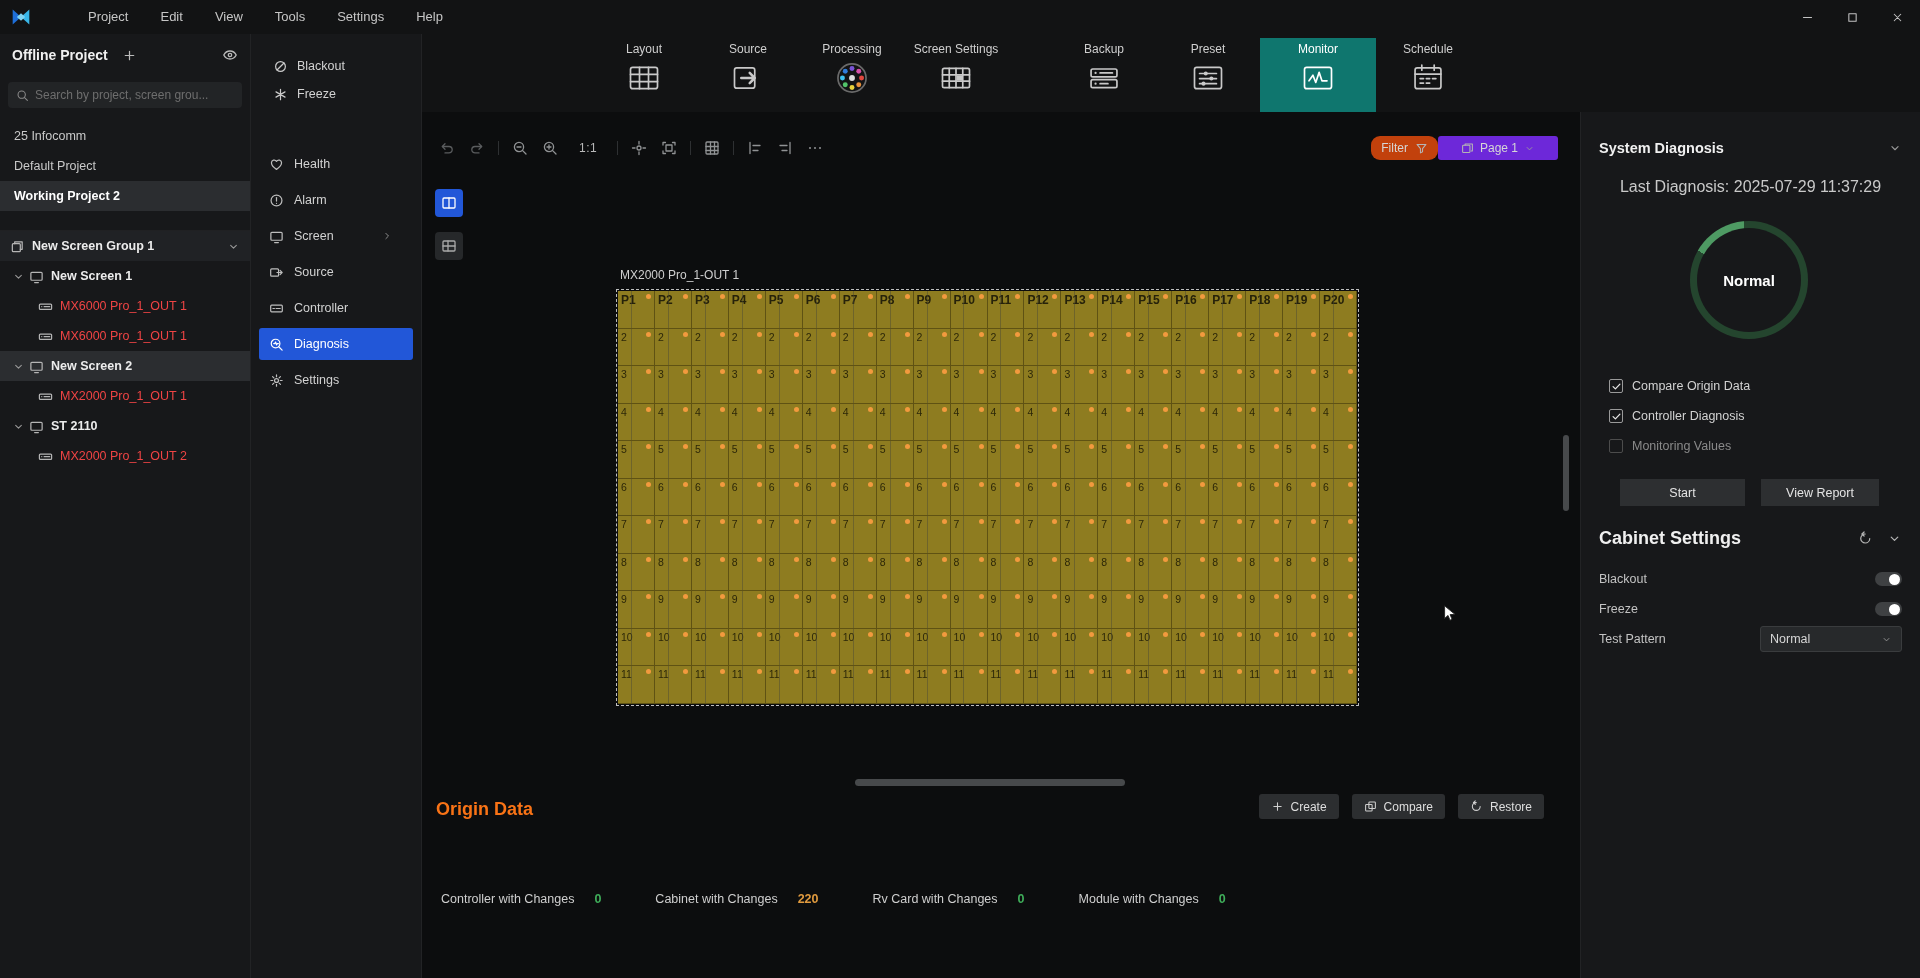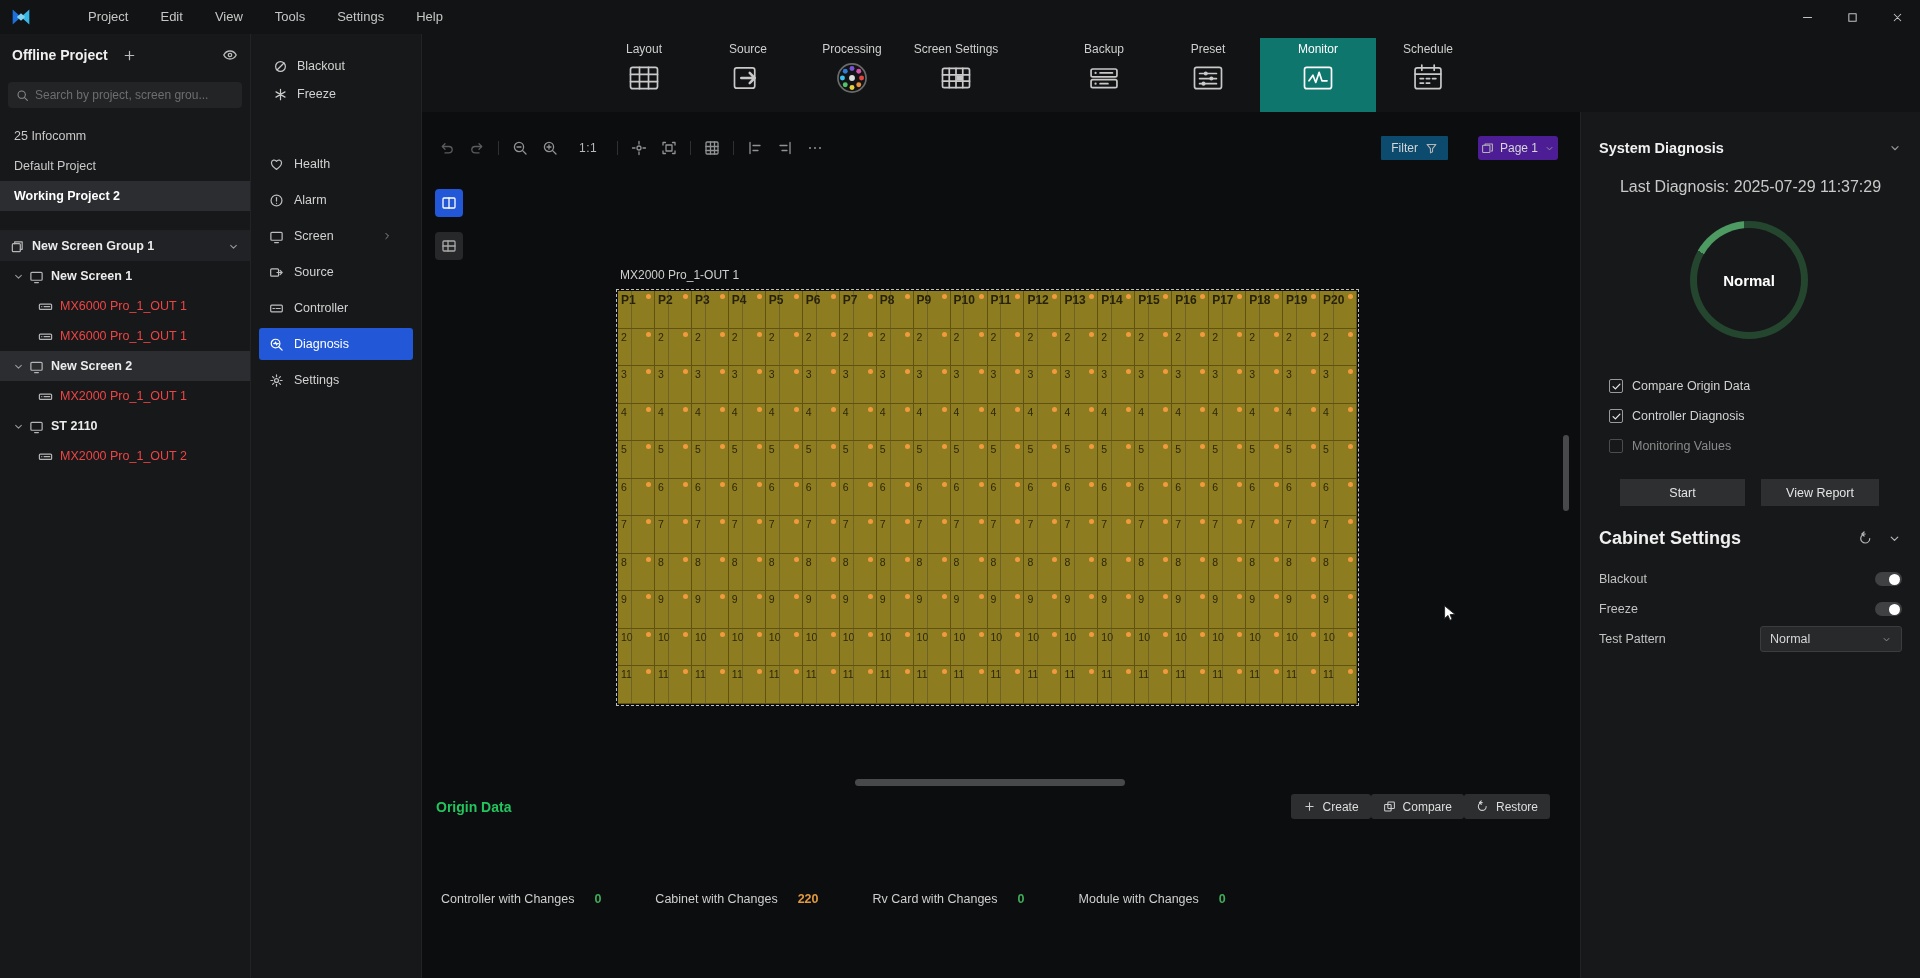--- a/index.html
+++ b/index.html
@@ -64,43 +64,43 @@
 .frow .fchev{margin-left:auto;width:12px;height:12px;color:#8f8f8f}
 
 
 .workspace{position:absolute;left:422px;top:112px;width:1158px;bottom:0;background:#0c0d0e}
 .ctoolbar{position:absolute;left:0;top:14px;width:100%;height:44px;display:flex;align-items:center;padding-left:10px}
 .tb-icon{width:16px;height:16px;margin:0 7px;color:#909294}
 .tb-icon.dim{color:#5a5c5e}
 .tb-sep{width:1px;height:14px;background:#2e3032;margin:0 6px}
 .tb-zoom{font-size:12px;color:#b9b9b9;margin:0 14px;letter-spacing:.5px}
 .tb-right{margin-left:auto;display:flex;align-items:center;margin-right:22px}
-.tb-filter{height:24px;background:#0c4a6e;border-radius:1px;display:flex;align-items:center;padding:0 10px;font-size:12px;color:#d6d6d6}
+.tb-filter{height:24px;background:#c2410c;border-radius:9px;display:flex;align-items:center;padding:0 10px;font-size:12px;color:#d6d6d6}
 .tb-filter .icon{width:13px;height:13px;margin-left:7px;color:#b5b5b5}
-.tb-page{height:24px;background:#4c1d95;border-radius:3px;display:flex;align-items:center;padding:0 3px;font-size:12px;color:#d6d6d6;margin-left:30px}
+.tb-page{height:24px;background:#6d28d9;border-radius:3px;display:flex;align-items:center;padding:0 23px;font-size:12px;color:#d6d6d6;margin-left:0}
 .tb-page .icon{width:13px;height:13px;color:#b5b5b5}
 .tb-page .pl{margin:0 6px}
 .tb-page .chev{width:11px;height:11px;color:#9a9a9a}
 .vtools{position:absolute;left:13px;top:77px;display:flex;flex-direction:column;gap:15px}
 .vtool{width:28px;height:28px;border-radius:4px;background:#26282a;display:flex;align-items:center;justify-content:center;color:#a9a9a9}
 .vtool .icon{width:16px;height:16px}
 .vtool.active{background:#2257d8;color:#fff}
 .screen-label{position:absolute;left:198px;top:156px;font-size:12px;color:#cfcfcf}
 .cab-grid{position:absolute;left:196px;top:179px;width:739px;height:413px;display:grid;grid-template-columns:repeat(20,1fr);grid-template-rows:repeat(11,1fr);outline:1px dashed rgba(235,235,235,.8);outline-offset:1px;background:#8e7c20}
 .cab{position:relative;border-right:1px solid rgba(48,40,5,.5);border-bottom:1px solid rgba(48,40,5,.5);color:#2c2708;font-size:10.5px;padding:2px 0 0 3px;overflow:hidden}
 .cab::before{content:"";position:absolute;left:36%;top:0;bottom:0;width:1px;background:rgba(72,70,55,.45)}
 .cab .dot{position:absolute;top:3px;right:3px;width:5px;height:5px;border-radius:50%;background:#f29a3e}
 .cab.hdr{font-size:12px;font-weight:bold;color:#26220a}
 .hscroll{position:absolute;left:433px;top:667px;width:270px;height:7px;border-radius:4px;background:#47494b}
 .vscroll{position:absolute;left:1141px;top:323px;width:6px;height:76px;border-radius:3px;background:#47494b}
 .cursor{position:absolute;left:1019px;top:492px;width:18px;height:18px;z-index:9}
 
 
-.origin-title{position:absolute;left:14px;top:687px;font-size:14px;font-weight:bold;color:#22c55e}
-.origin-actions{position:absolute;right:30px;top:682px;display:flex;}
+.origin-title{position:absolute;left:14px;top:687px;font-size:18px;font-weight:bold;color:#f97316}
+.origin-actions{position:absolute;right:36px;top:682px;display:flex;gap:13px}
 .oa-btn{height:25px;background:#2c2e30;border-radius:3px;display:flex;align-items:center;padding:0 12px;font-size:12px;color:#dedede;cursor:default}
 .oa-btn .icon{width:13px;height:13px;margin-right:7px;color:#cfcfcf}
 .origin-stats{position:absolute;left:19px;top:780px;display:flex;align-items:center}
 .stat{display:flex;align-items:center;margin-right:54px;font-size:12.5px;color:#cfcfcf}
 .stat .val{margin-left:20px;font-weight:bold}
 .stat .val.green{color:#3fae5a}
 .stat .val.orange{color:#e09a3e}
 
 
 .rightpanel{position:absolute;left:1580px;top:112px;width:340px;bottom:0;background:#17181a;border-left:1px solid #222325;font-size:12.5px}

